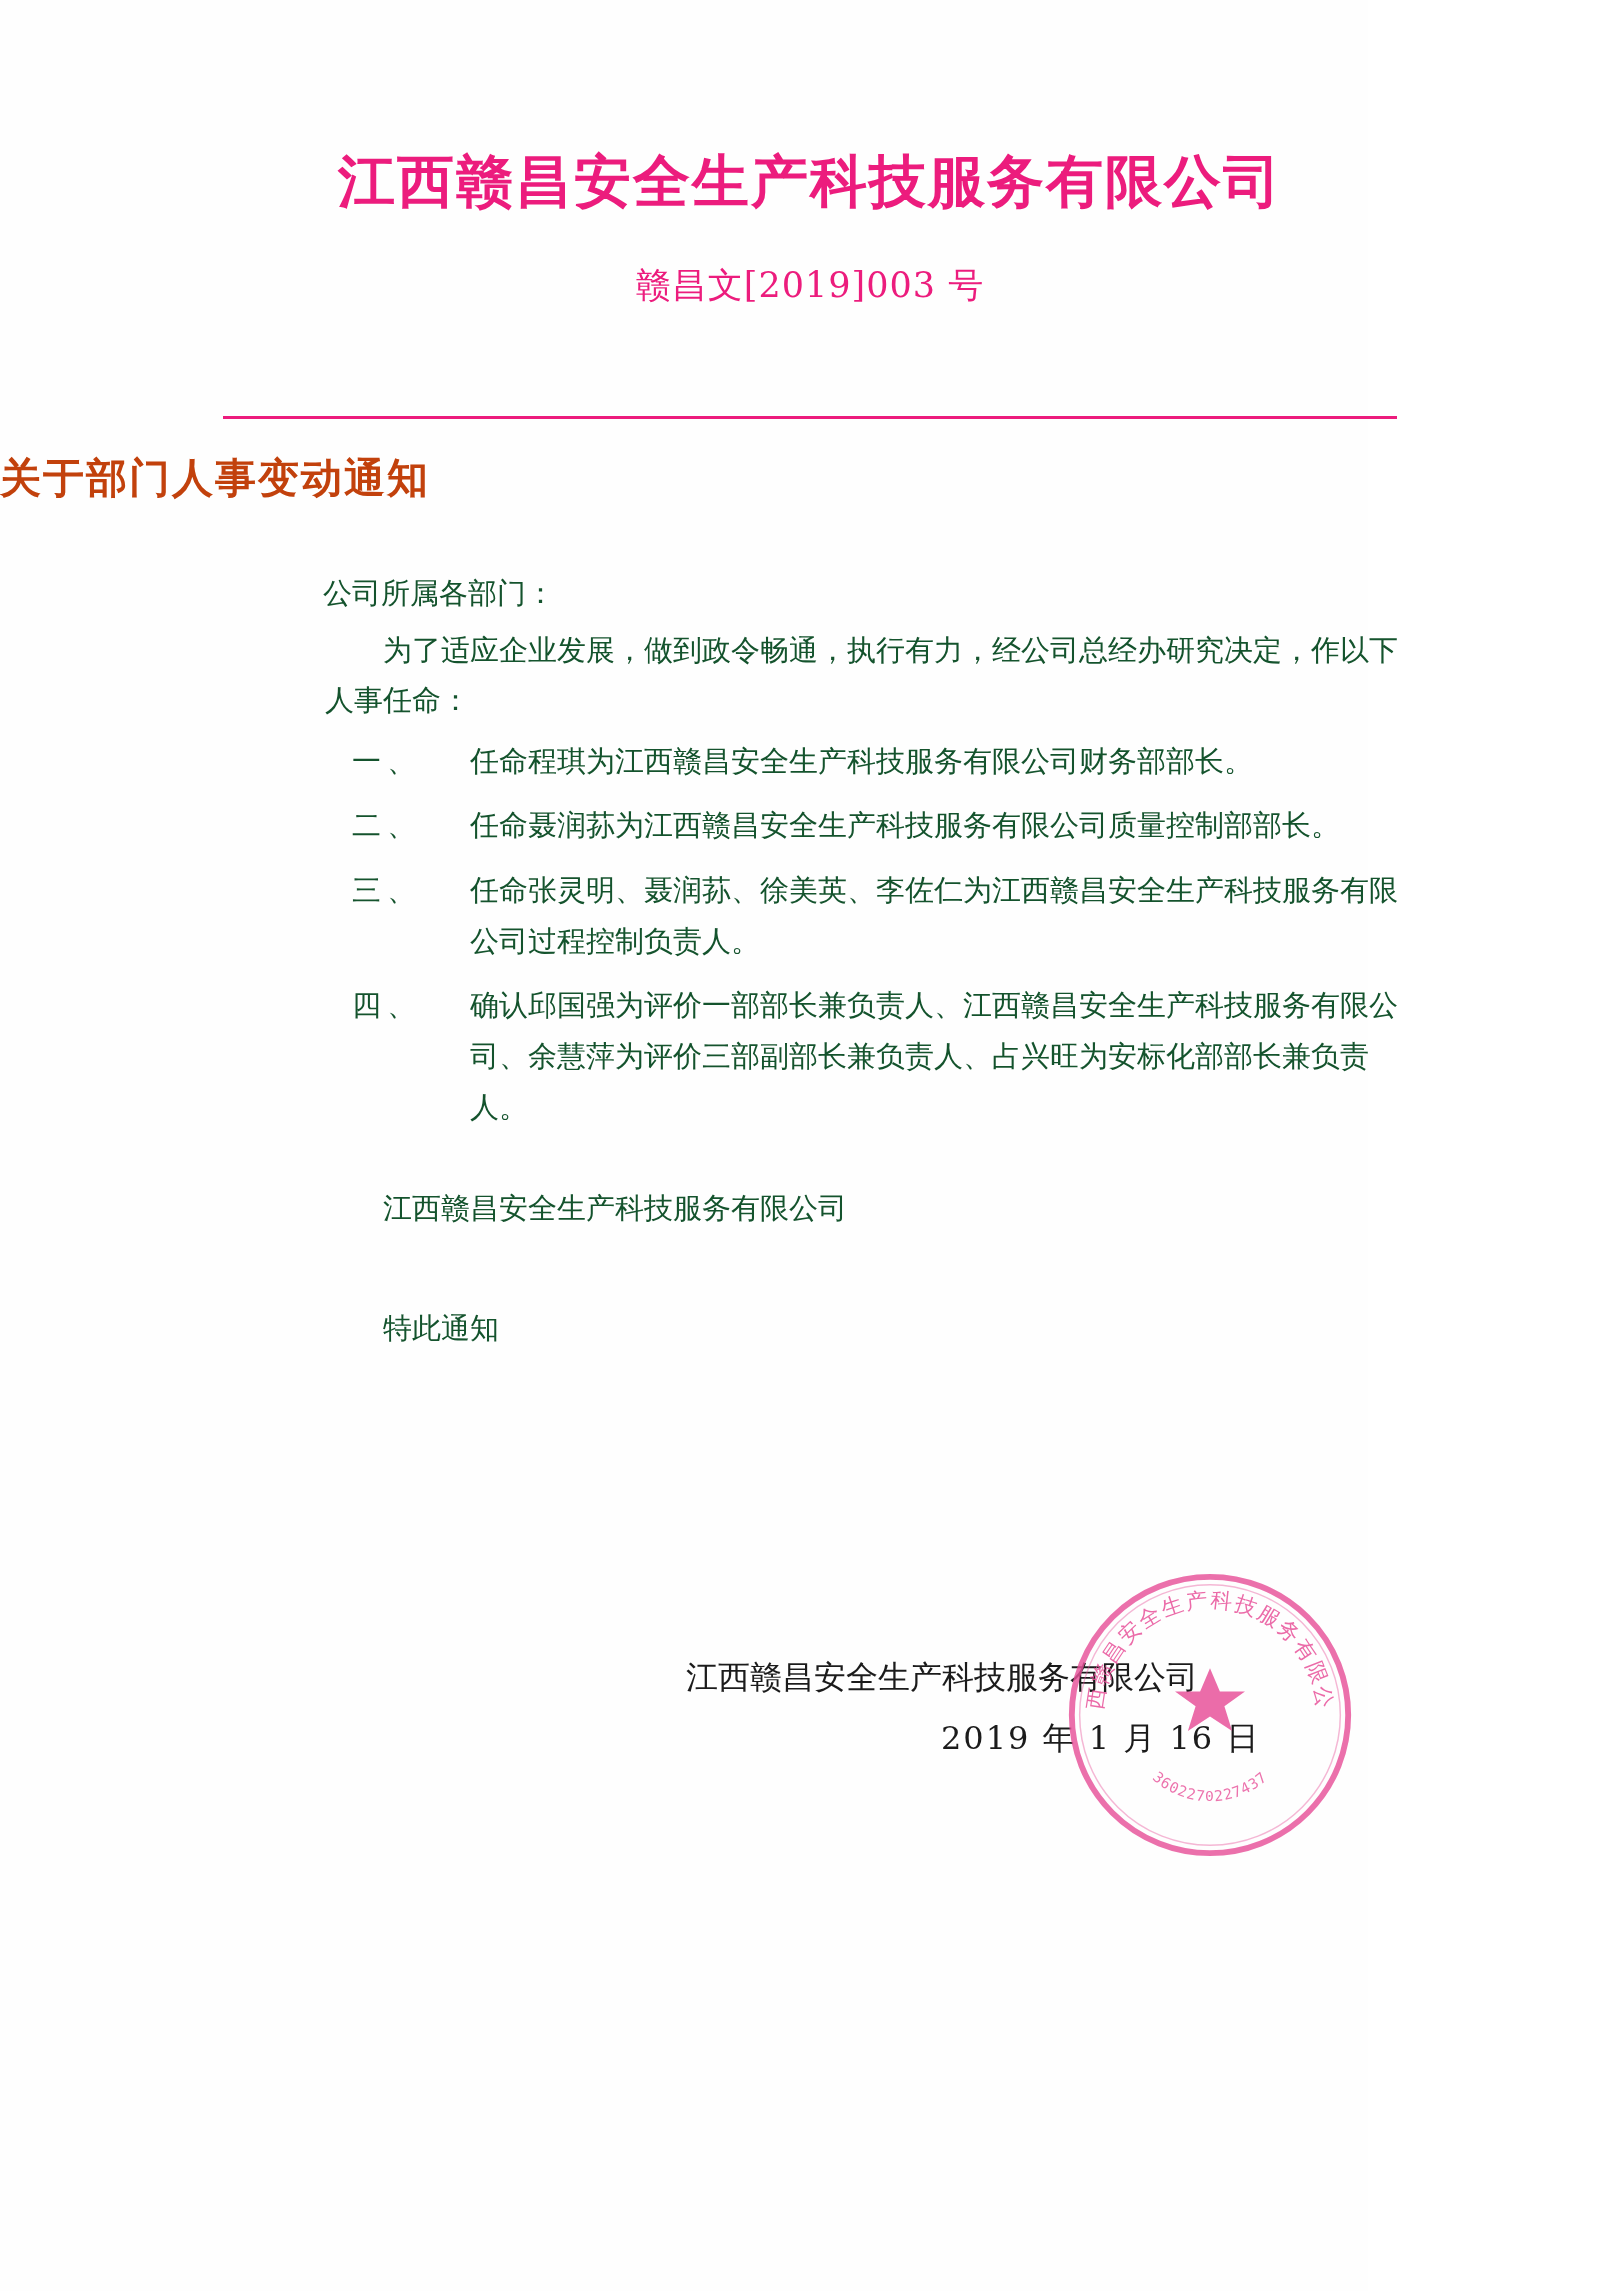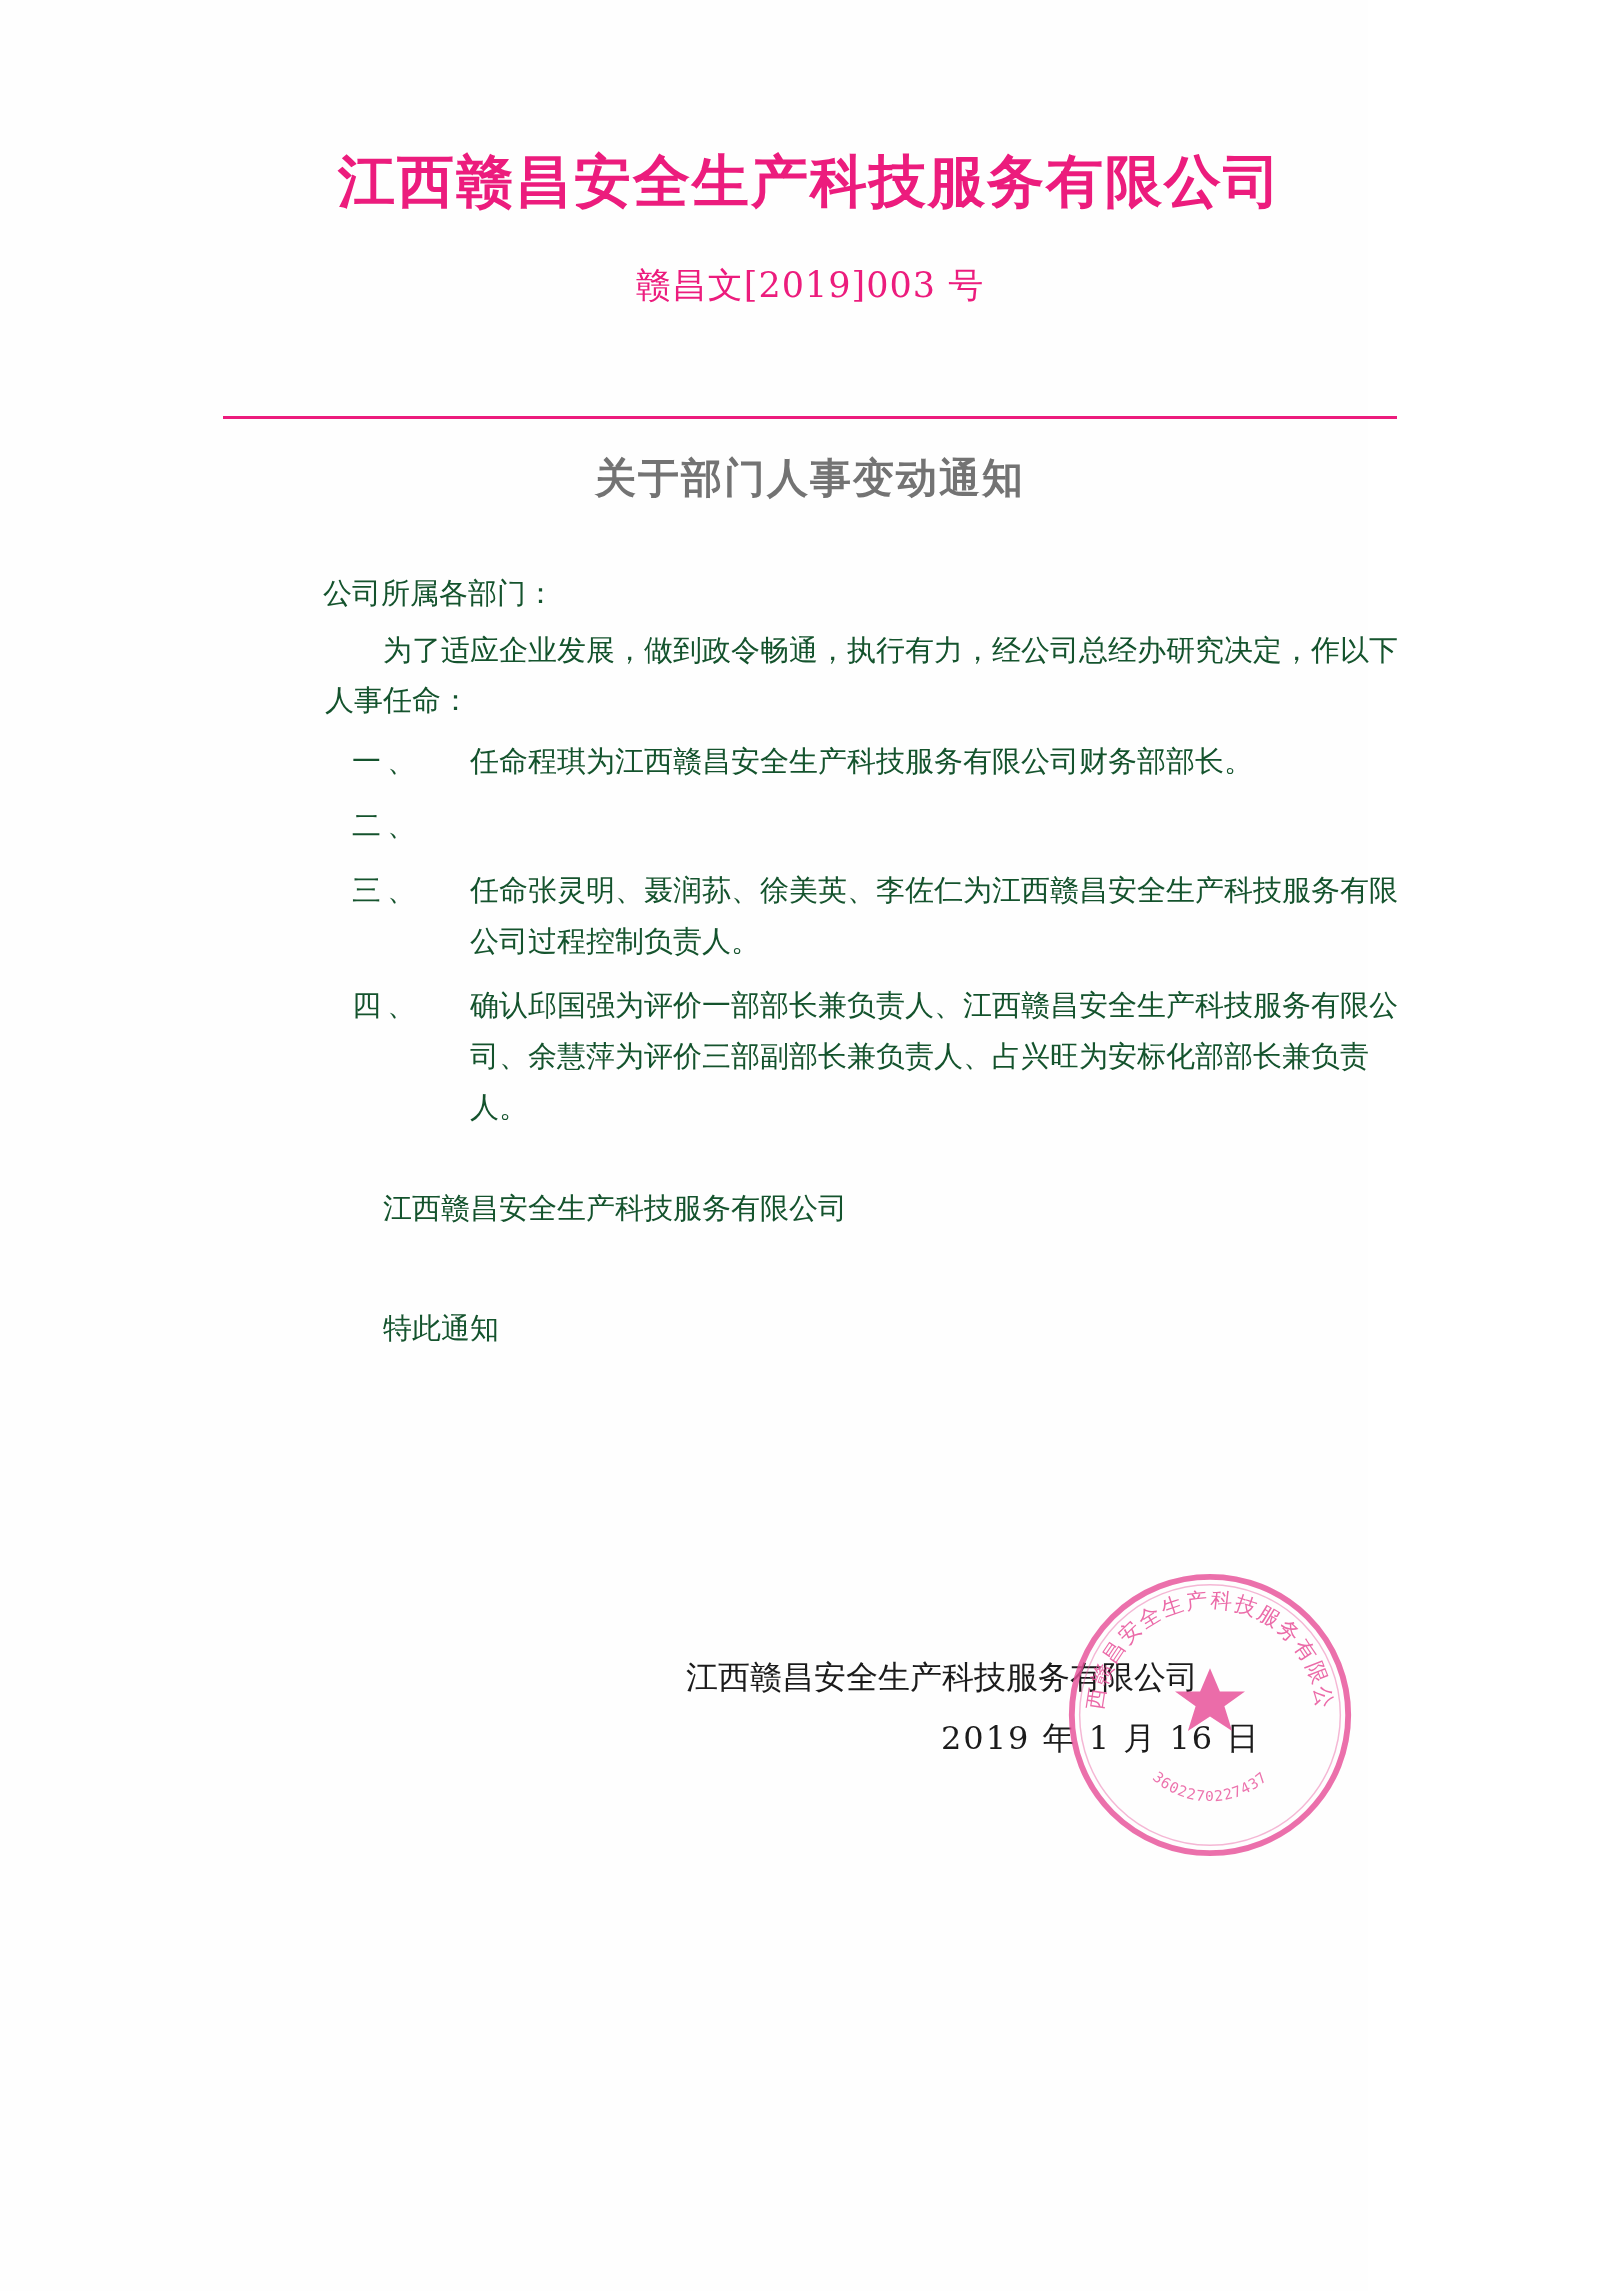--- a/index.html
+++ b/index.html
@@ -56,25 +56,24 @@
     height: 2.9px;
     background: #ec1c7d;
   }
 
   
   .doc-title {
     position: absolute;
     left: 0;
     top: 451px;
     width: 1620px;
-    text-align: center;
     font-size: 41px;
     font-weight: bold;
     letter-spacing: 2px;
-    color: #737373;
+    color: #c2410c;
   }
 
   
   .doc-body {
     position: absolute;
     left: 323px;
     top: 568px;
     width: 1078px;
     font-size: 29px;
     line-height: 1.75;
@@ -159,20 +158,21 @@
     <p class="salutation">公司所属各部门：</p>
     <p class="para">为了适应企业发展，做到政令畅通，执行有力，经公司总经办研究决定，作以下人事任命：</p>
 
     <ul class="items">
       <li class="item">
         <span class="item-num">一、</span>
         <span class="item-text">任命程琪为江西赣昌安全生产科技服务有限公司财务部部长。</span>
       </li>
       <li class="item">
         <span class="item-num">二、</span>
+        <span class="item-text">任命聂润荪为江西赣昌安全生产科技服务有限公司质量控制部部长。</span>
       </li>
       <li class="item">
         <span class="item-num">三、</span>
         <span class="item-text">任命张灵明、聂润荪、徐美英、李佐仁为江西赣昌安全生产科技服务有限公司过程控制负责人。</span>
       </li>
       <li class="item">
         <span class="item-num">四、</span>
         <span class="item-text">确认邱国强为评价一部部长兼负责人、江西赣昌安全生产科技服务有限公司、余慧萍为评价三部副部长兼负责人、占兴旺为安标化部部长兼负责人。</span>
       </li>
     </ul>

